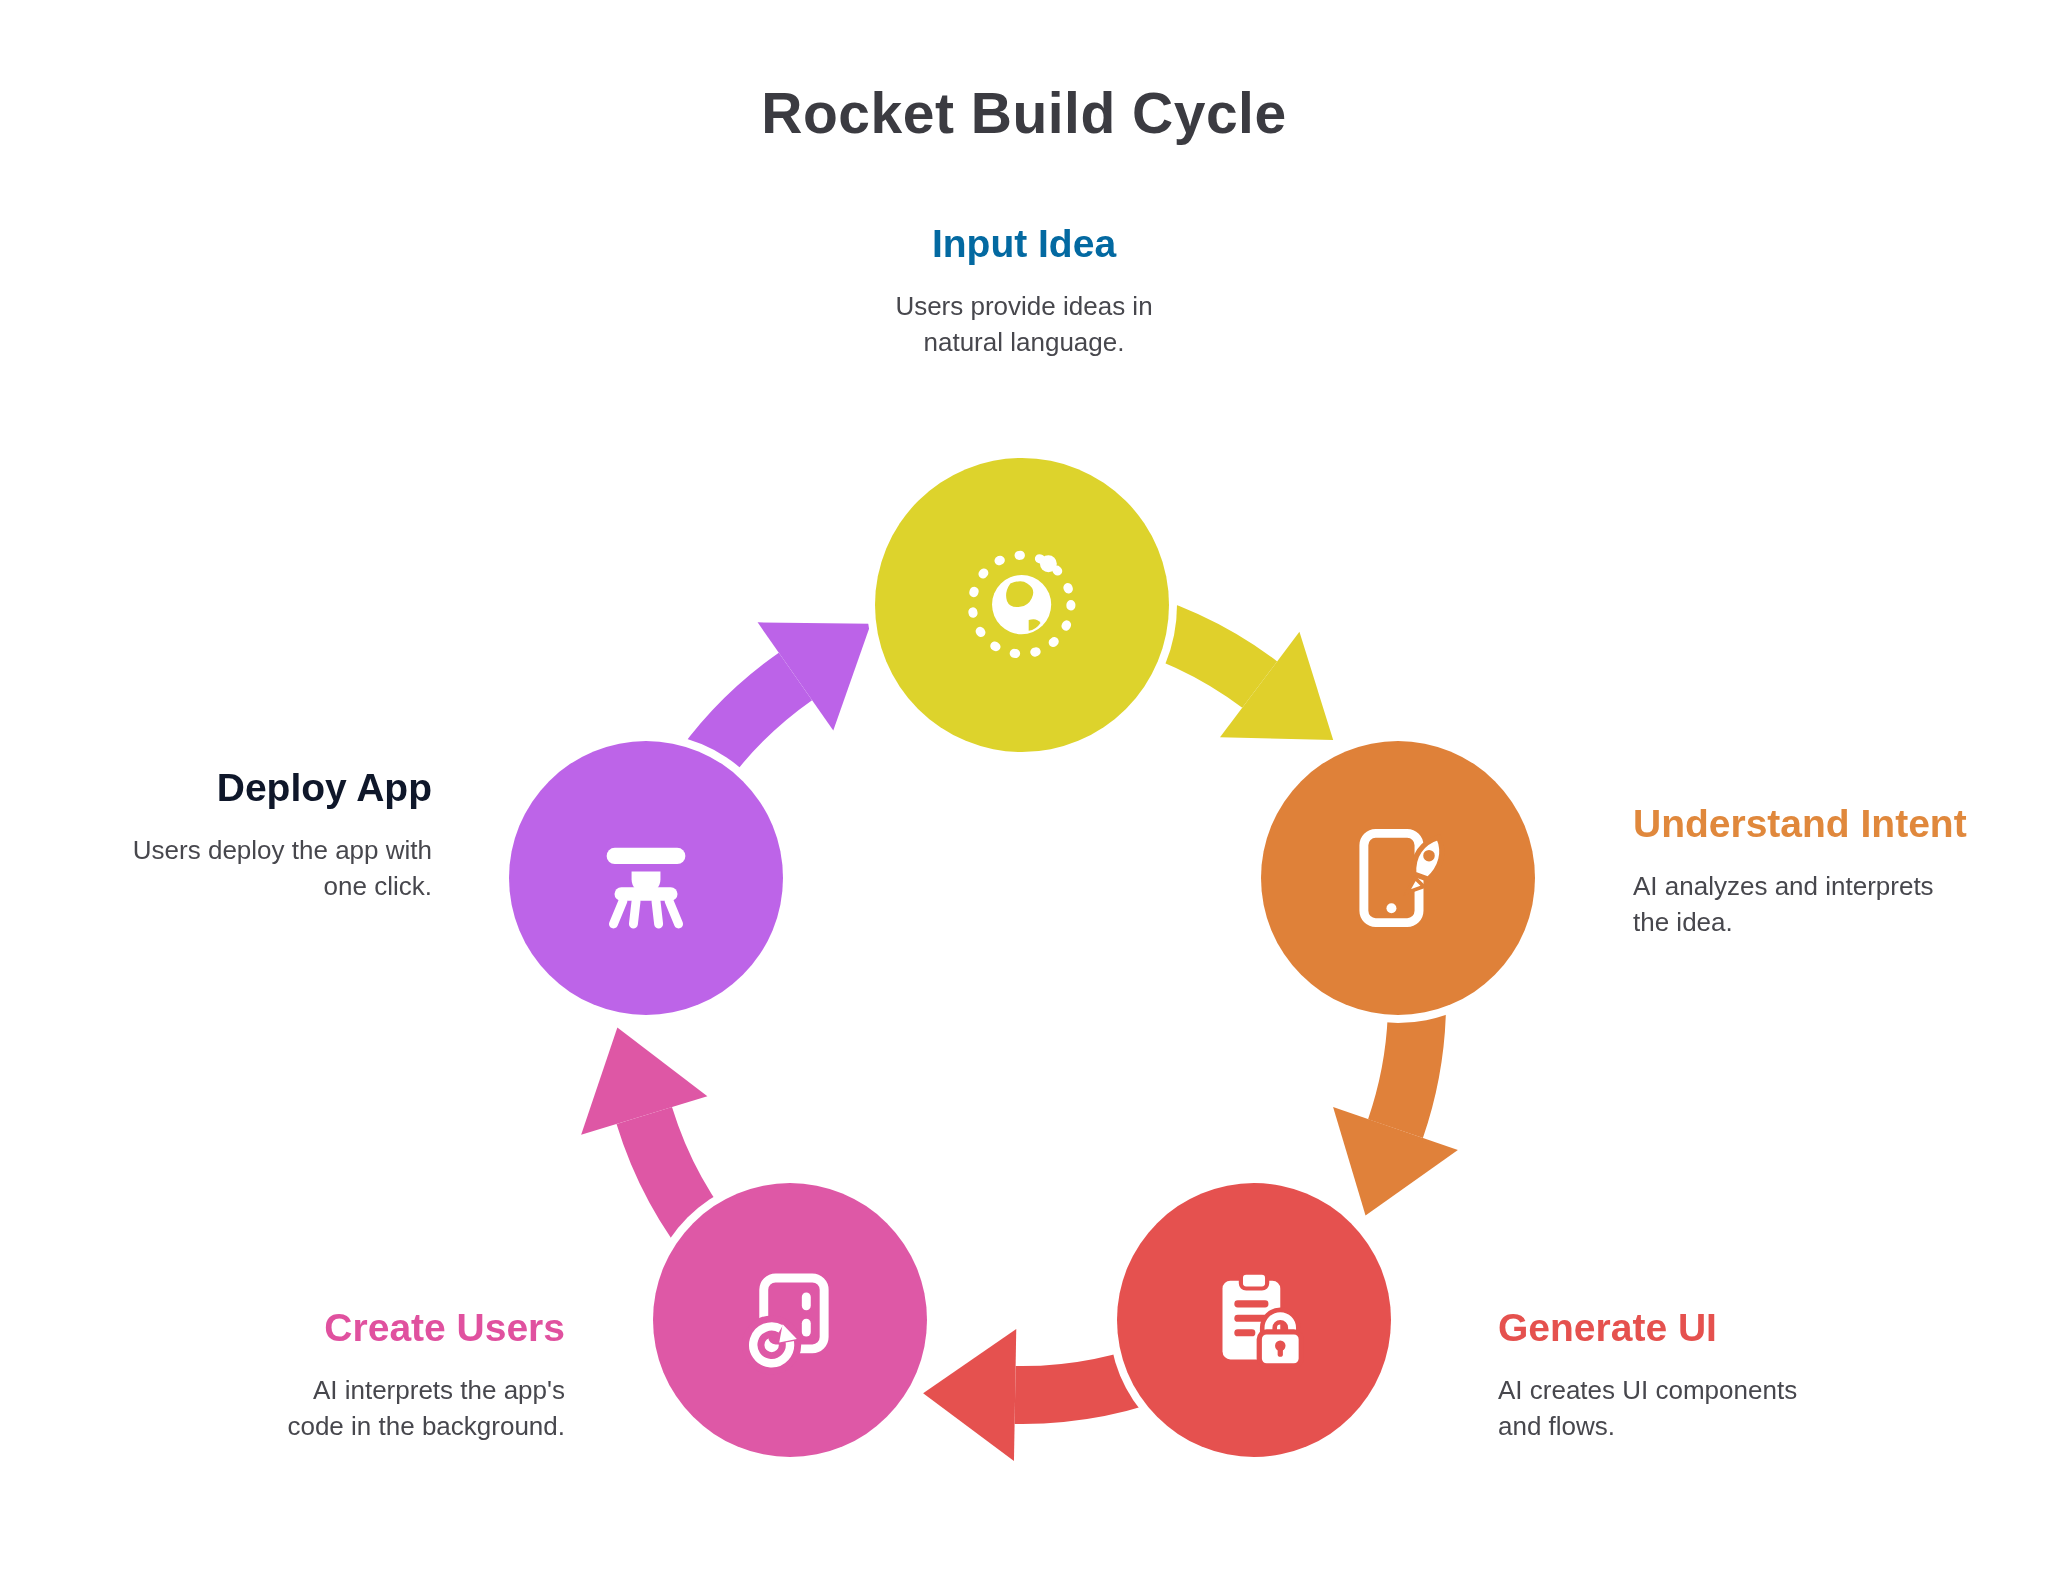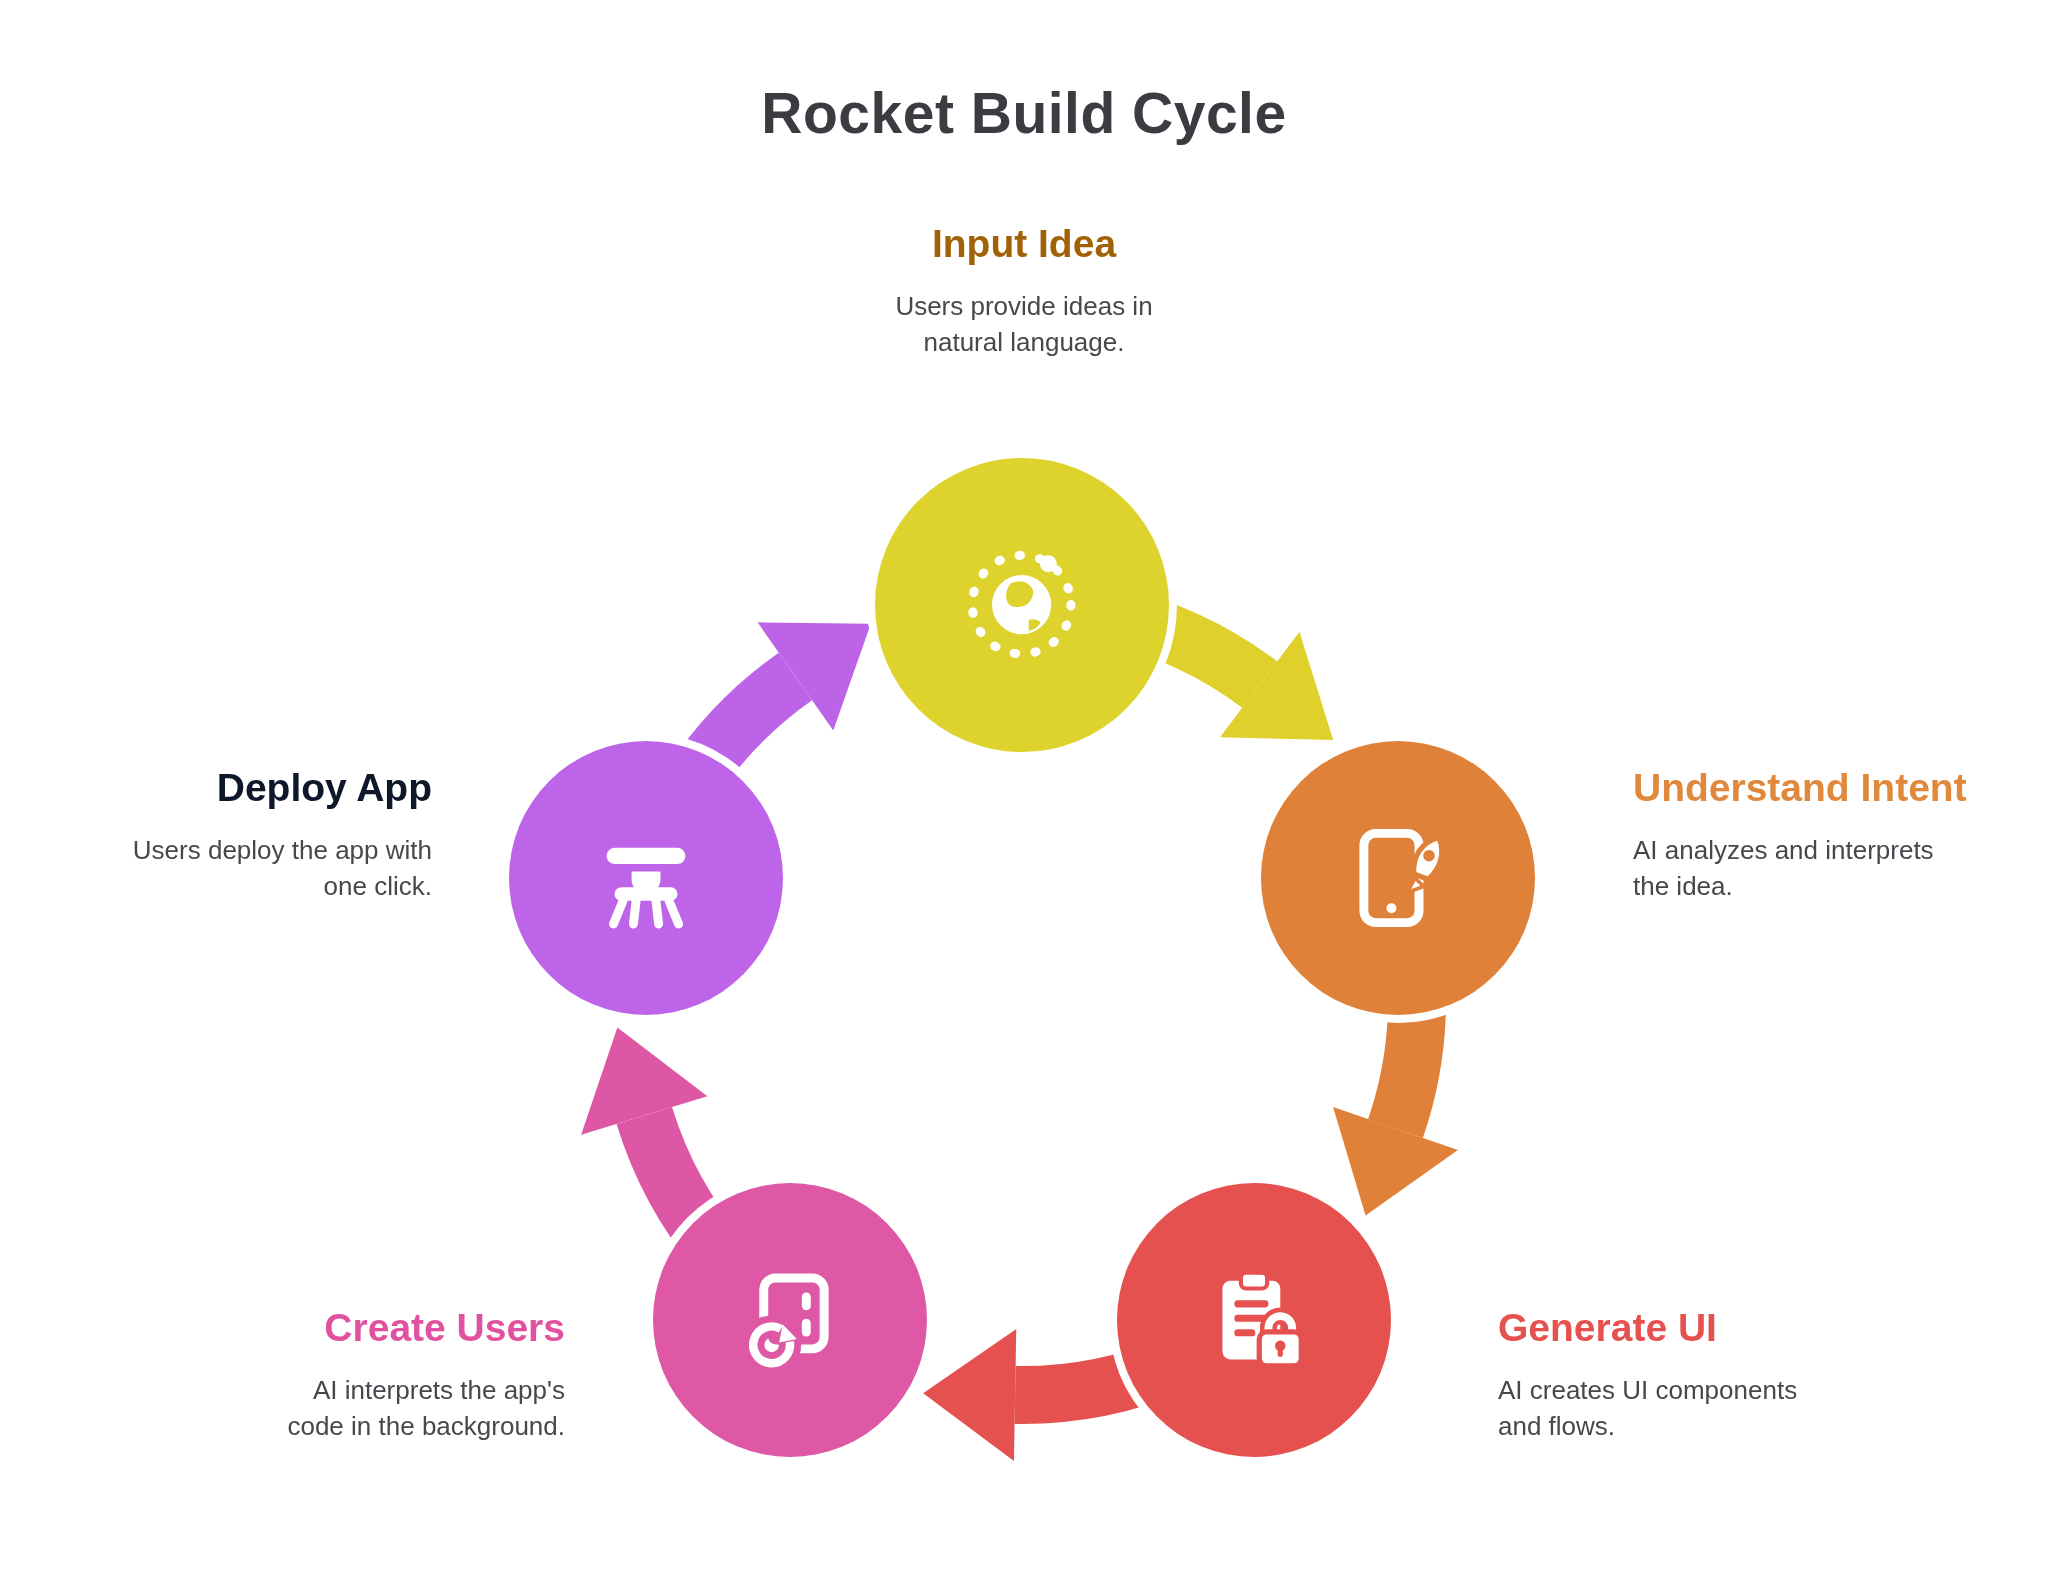--- a/index.html
+++ b/index.html
@@ -66,21 +66,21 @@
   .align-right  { text-align: right; }
 
   
   .circle-0 { left: 875px;  top: 458px;  width: 294px; height: 294px; } 
   .circle-1 { left: 1261px; top: 741px;  width: 274px; height: 274px; } 
   .circle-2 { left: 1117px; top: 1183px; width: 274px; height: 274px; } 
   .circle-3 { left: 653px;  top: 1183px; width: 274px; height: 274px; } 
   .circle-4 { left: 509px;  top: 741px;  width: 274px; height: 274px; } 
 
   .text-0 { left: 0; right: 0; top: 224px; }
-  .text-1 { left: 1633px; top: 768px;  width: 400px; }
+  .text-1 { left: 1633px; top: 804px;  width: 400px; }
   .text-2 { left: 1498px; top: 1308px; width: 440px; }
   .text-3 { right: 1483px; top: 1308px; width: 460px; }
   .text-4 { right: 1616px; top: 768px;  width: 420px; }
 </style>
 </head>
 <body>
 
 <div class="canvas">
 
   <h1 class="diagram-title">Rocket Build Cycle</h1>
@@ -150,21 +150,21 @@
       <path d="M18.5 21.5 h11 v3 a5.5 5.5 0 0 1 -11 0 Z" fill="#ffffff"></path>
       <rect x="12" y="27.5" width="24" height="5.2" rx="2.6" fill="#ffffff"></rect>
       <line x1="15.2" y1="32.8" x2="11.6" y2="41.5" stroke="#ffffff" stroke-width="3.4" stroke-linecap="round"></line>
       <line x1="32.8" y1="32.8" x2="36.4" y2="41.5" stroke="#ffffff" stroke-width="3.4" stroke-linecap="round"></line>
       <line x1="20.2" y1="32.8" x2="19.2" y2="41.5" stroke="#ffffff" stroke-width="3.4" stroke-linecap="round"></line>
       <line x1="27.8" y1="32.8" x2="28.8" y2="41.5" stroke="#ffffff" stroke-width="3.4" stroke-linecap="round"></line>
     </svg>
   </div>
 
   <div class="textblock text-0 align-center">
-    <h2 style="color: #a16207;">Input Idea</h2>
+    <h2 style="color: #0369a1;">Input Idea</h2>
     <p>Users provide ideas in
 natural language.</p>
   </div>
 
   <div class="textblock text-1 align-left">
     <h2 style="color: rgb(224, 136, 60);">Understand Intent</h2>
     <p>AI analyzes and interprets
 the idea.</p>
   </div>
 

